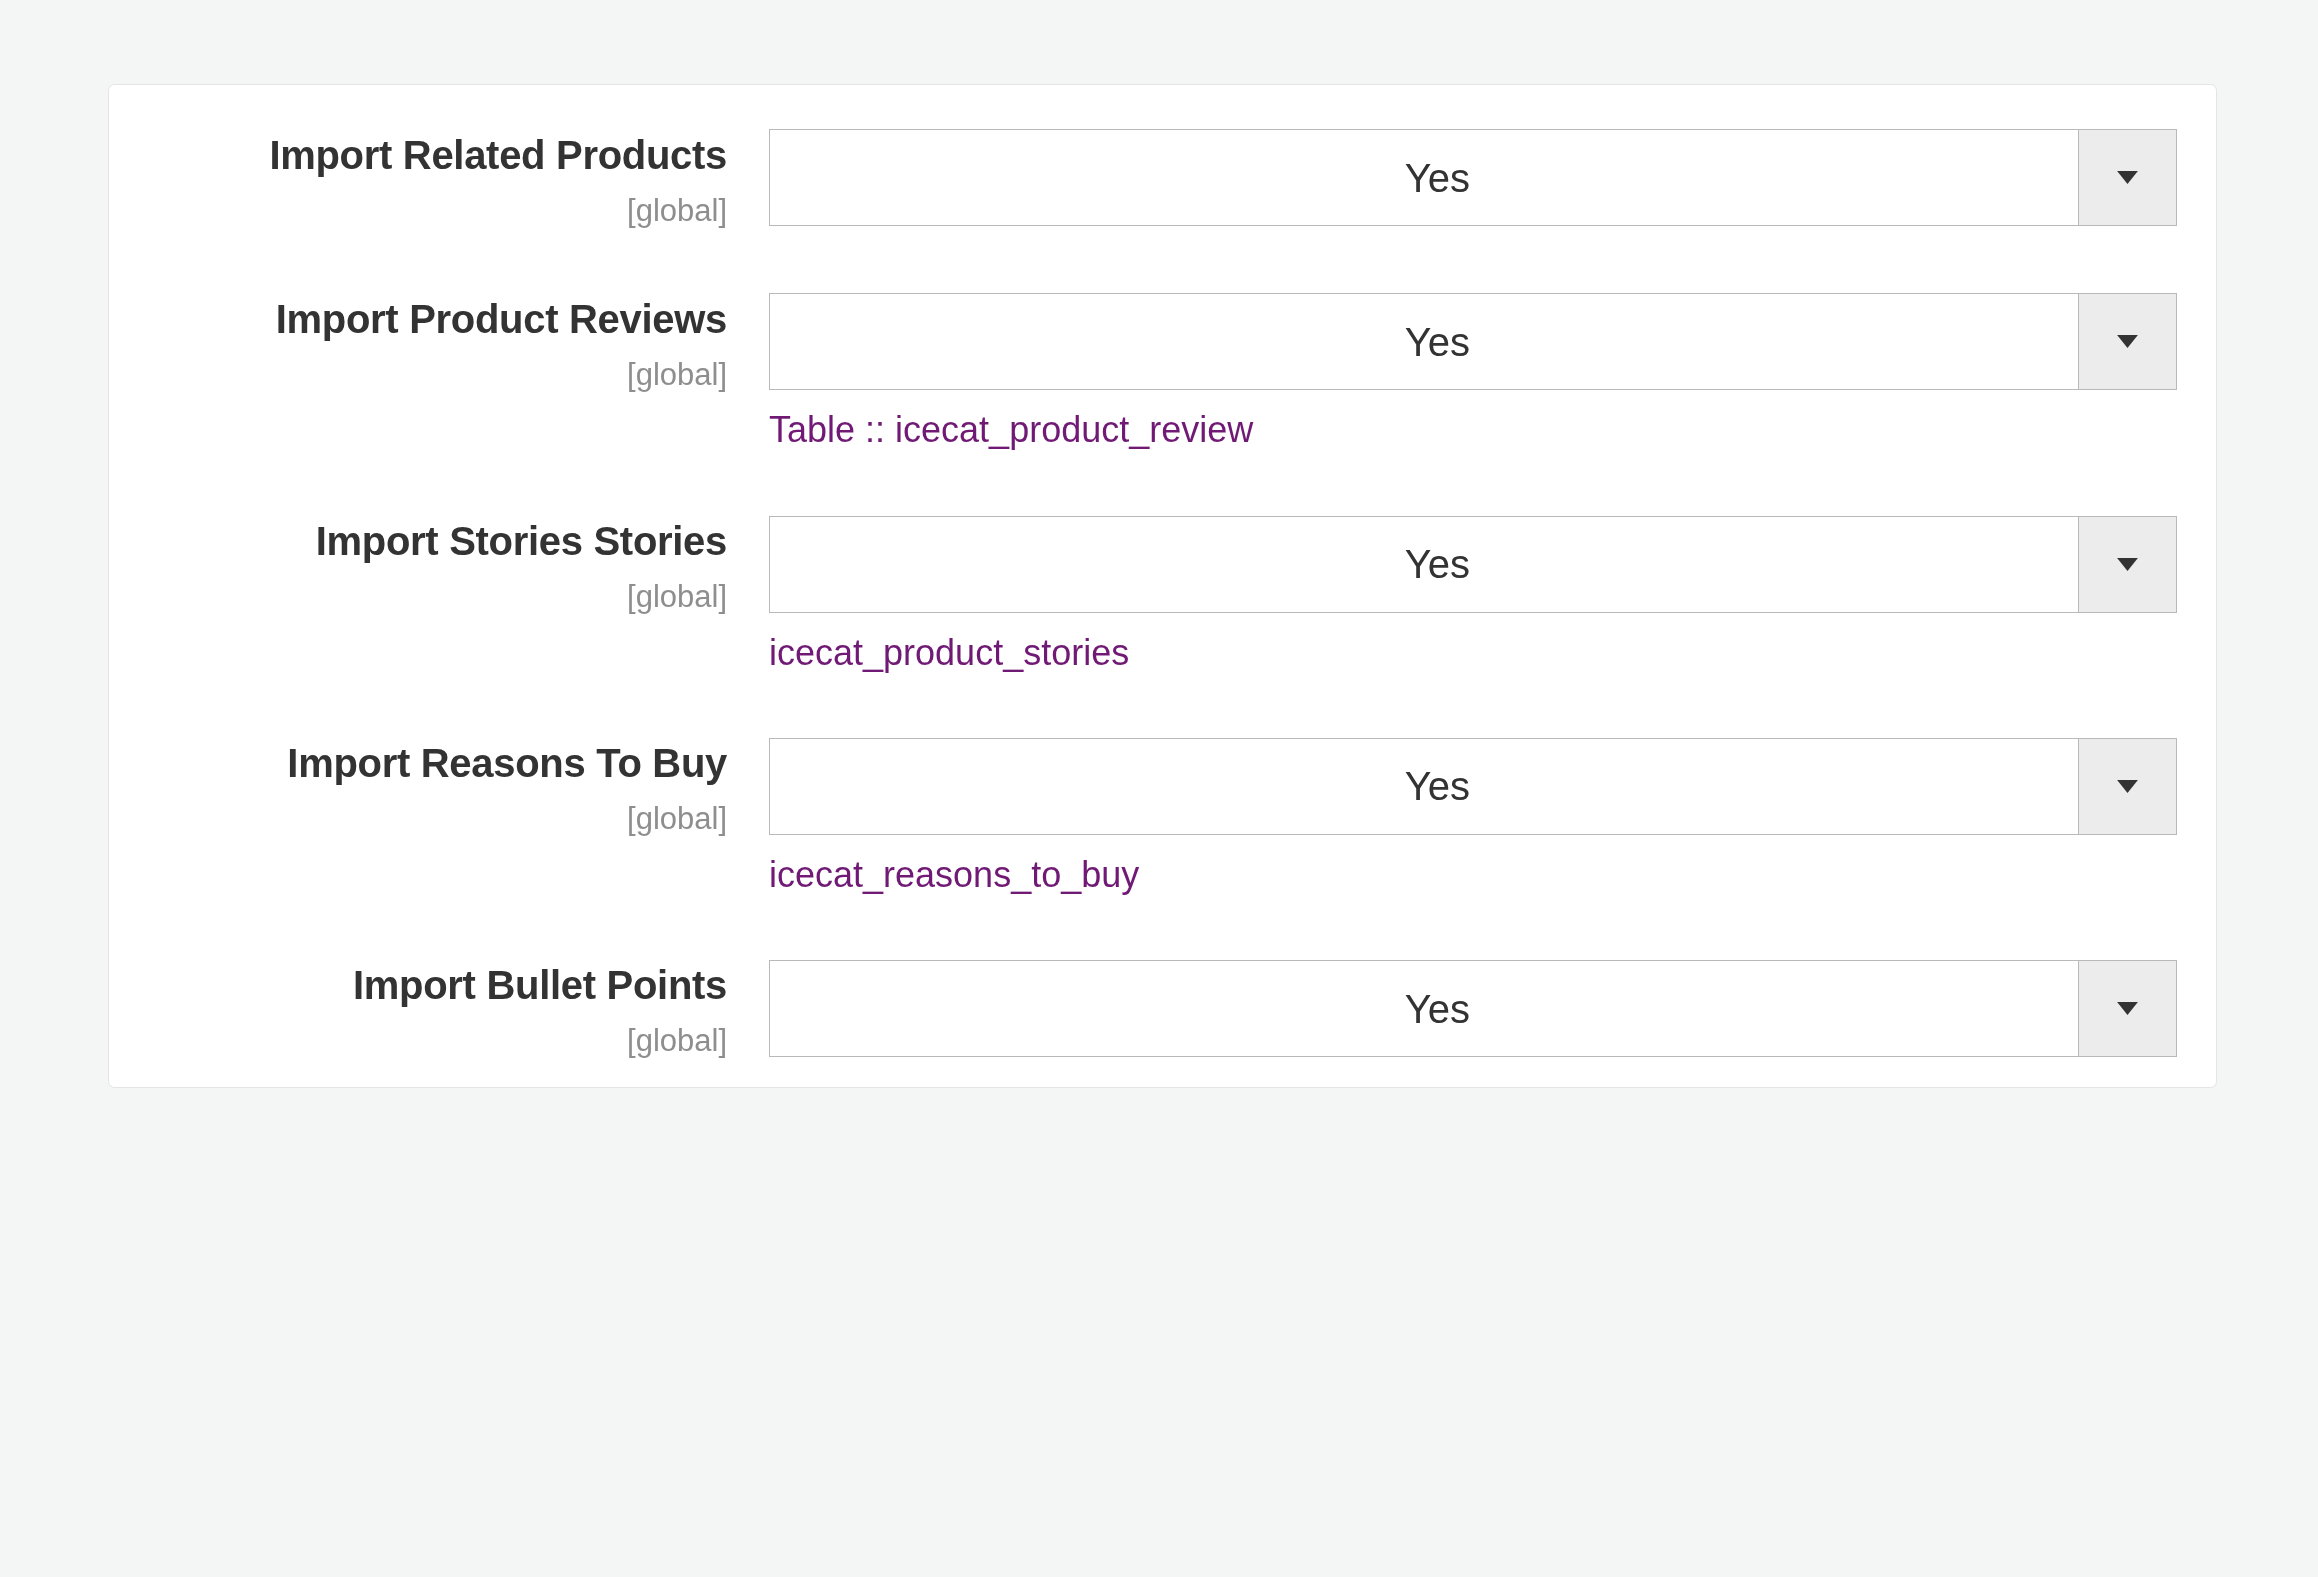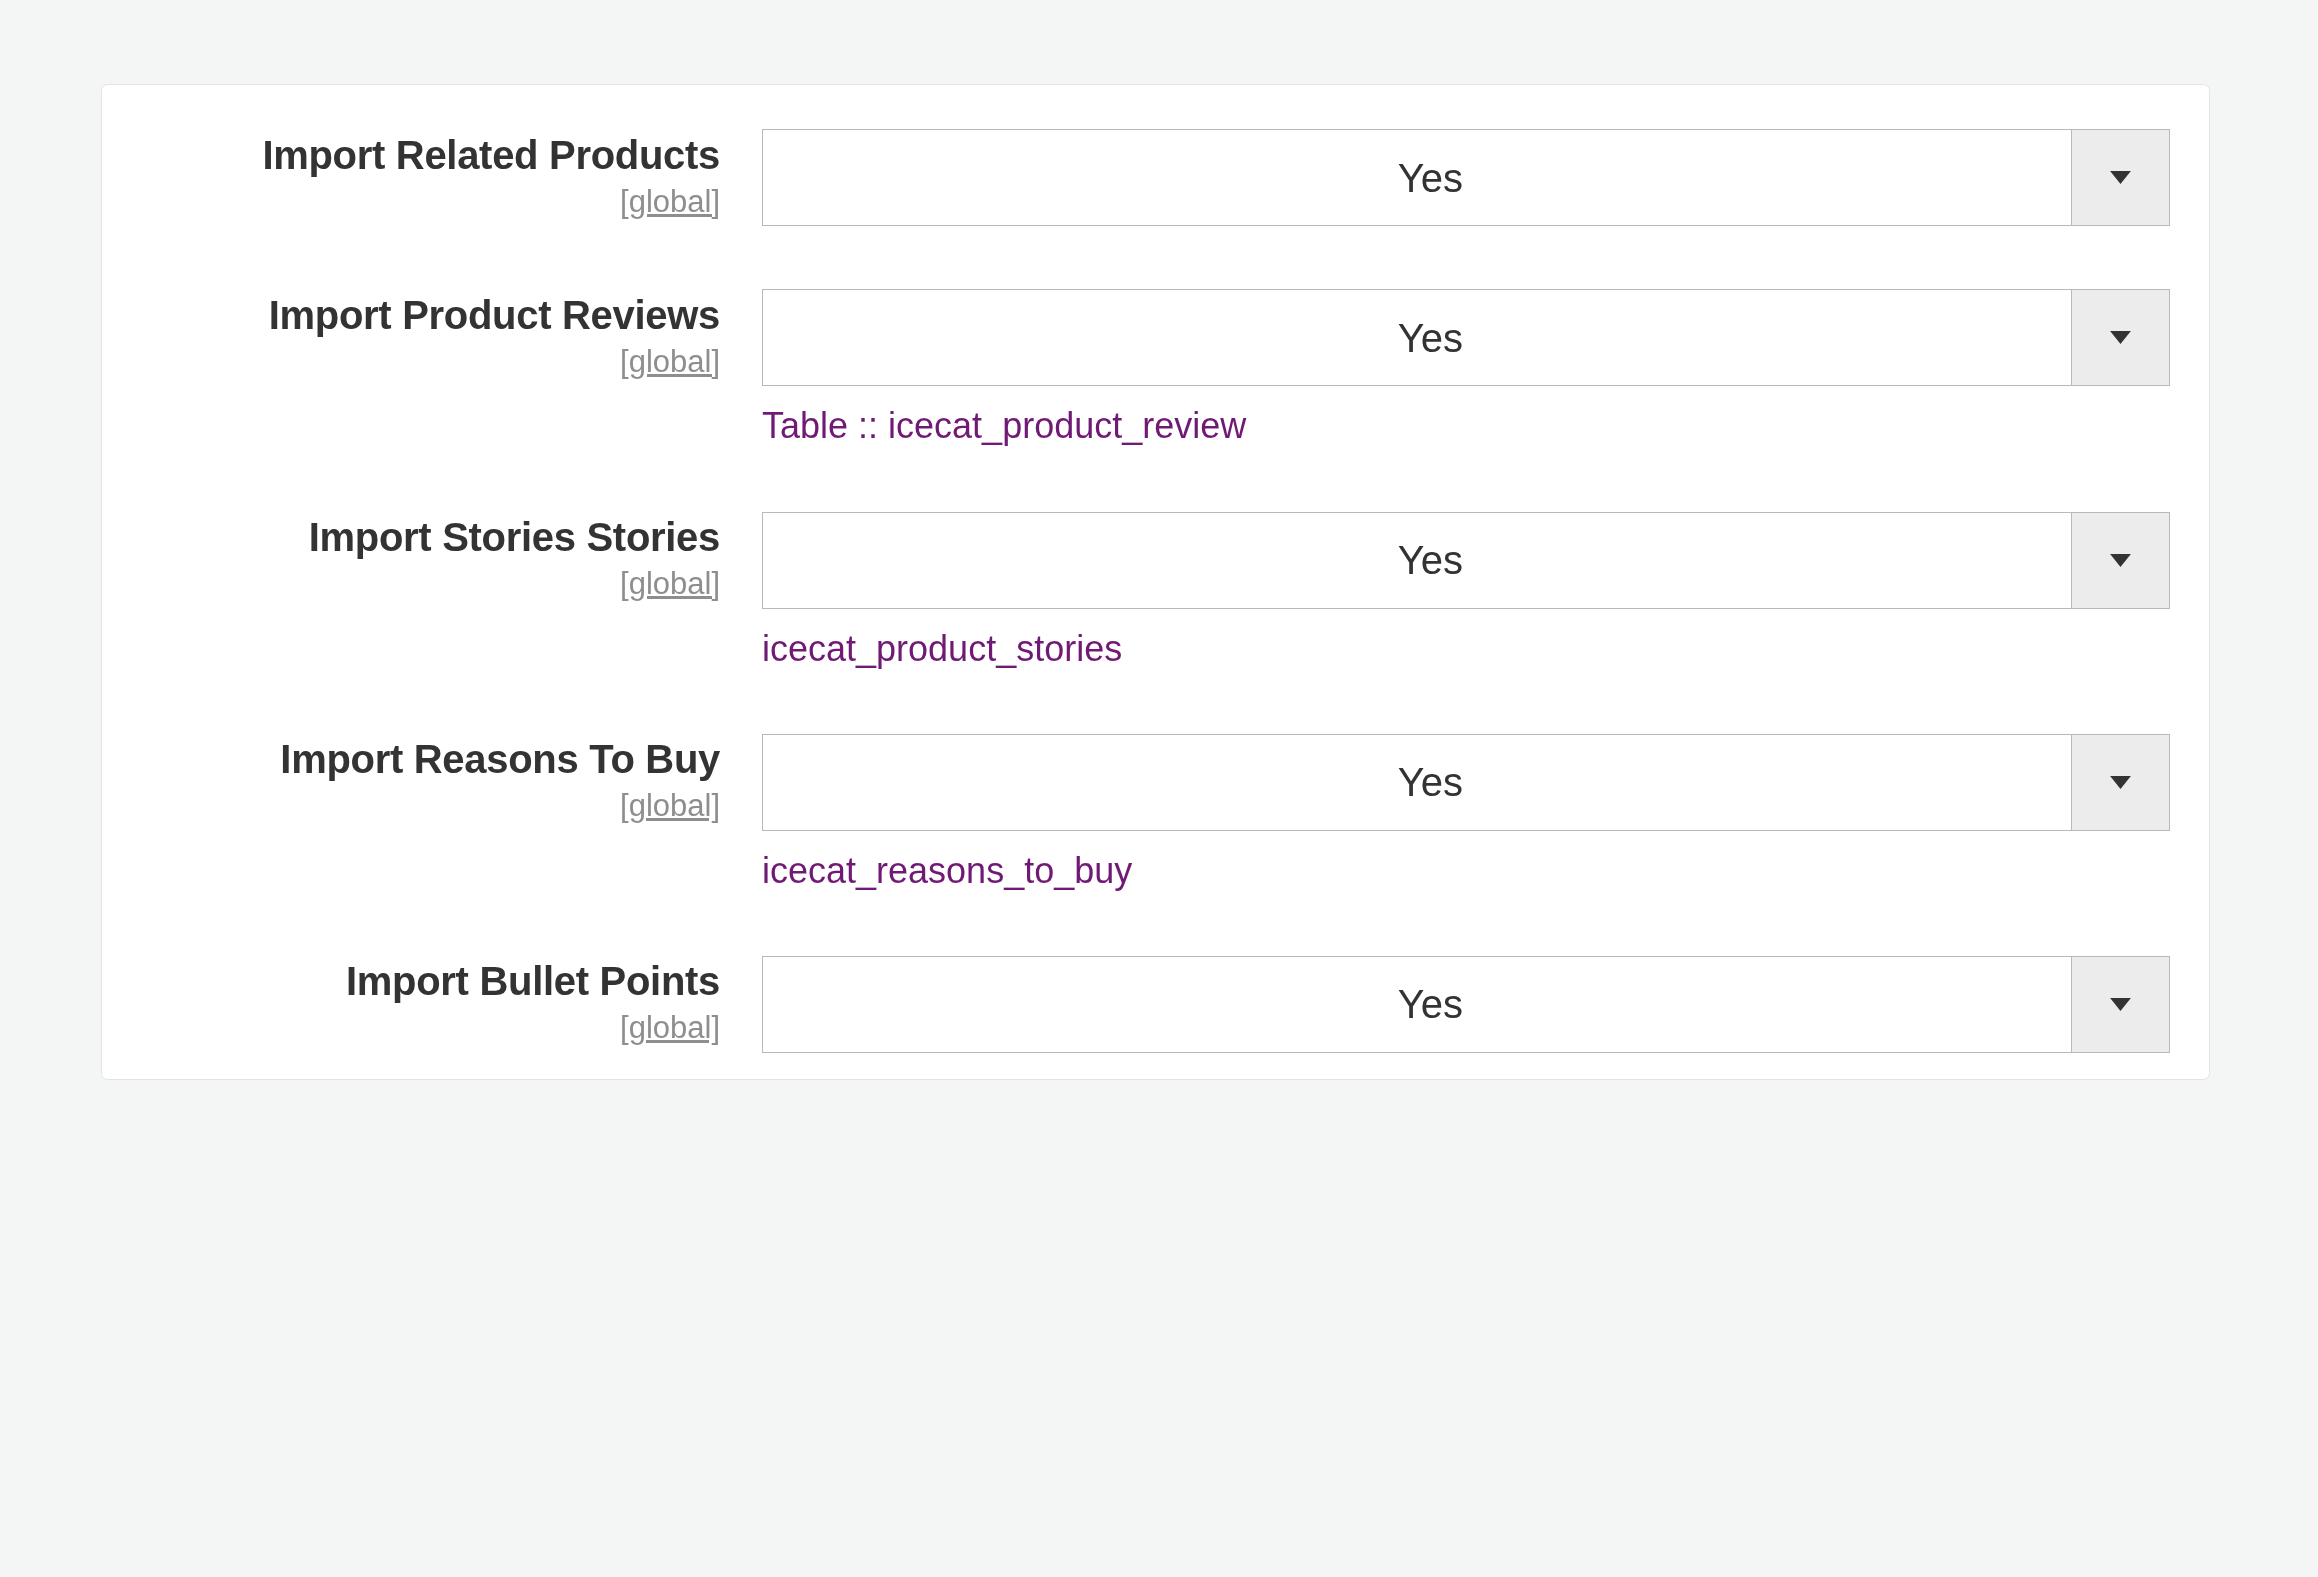--- a/index.html
+++ b/index.html
@@ -13,21 +13,21 @@
   }
 
   .canvas {
     width: 2319px;
     height: 1577px;
     position: relative;
   }
 
   .panel {
     position: absolute;
-    left: 101px;
+    left: 108px;
     top: 84px;
     width: 2109px;
     background: #ffffff;
     border: 0.6px solid #e4e4e4;
     border-radius: 6.5px;
     box-sizing: border-box;
     padding: 26px 39px 26px 0px;
     overflow: hidden;
   }
 
@@ -53,22 +53,21 @@
     font-weight: 600;
     color: #333333;
     line-height: 1.2;
     letter-spacing: -0.3px;
   }
 
   .label-scope {
     font-size: 31px;
     color: #8e8e8e;
     line-height: 1.25;
-    margin-top: 4px;
-    text-decoration: underline;
+    margin-top: 13px;
   }
 
   .control-col {
     flex: 1 1 auto;
     padding-top: 5.2px;
   }
 
   .select {
     position: relative;
     width: 100%;

